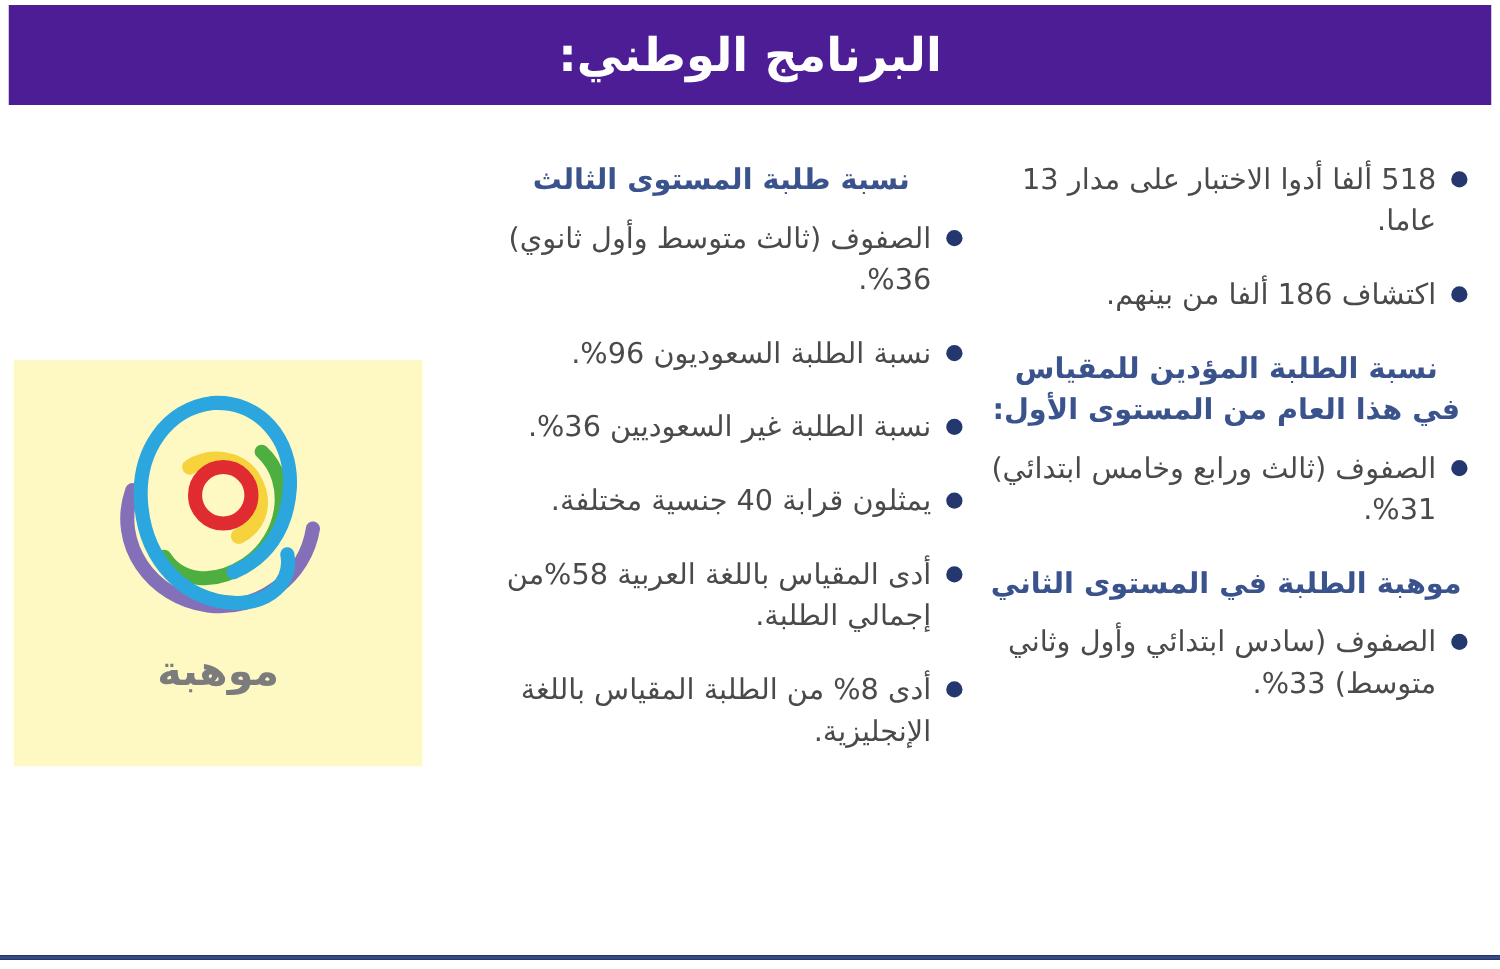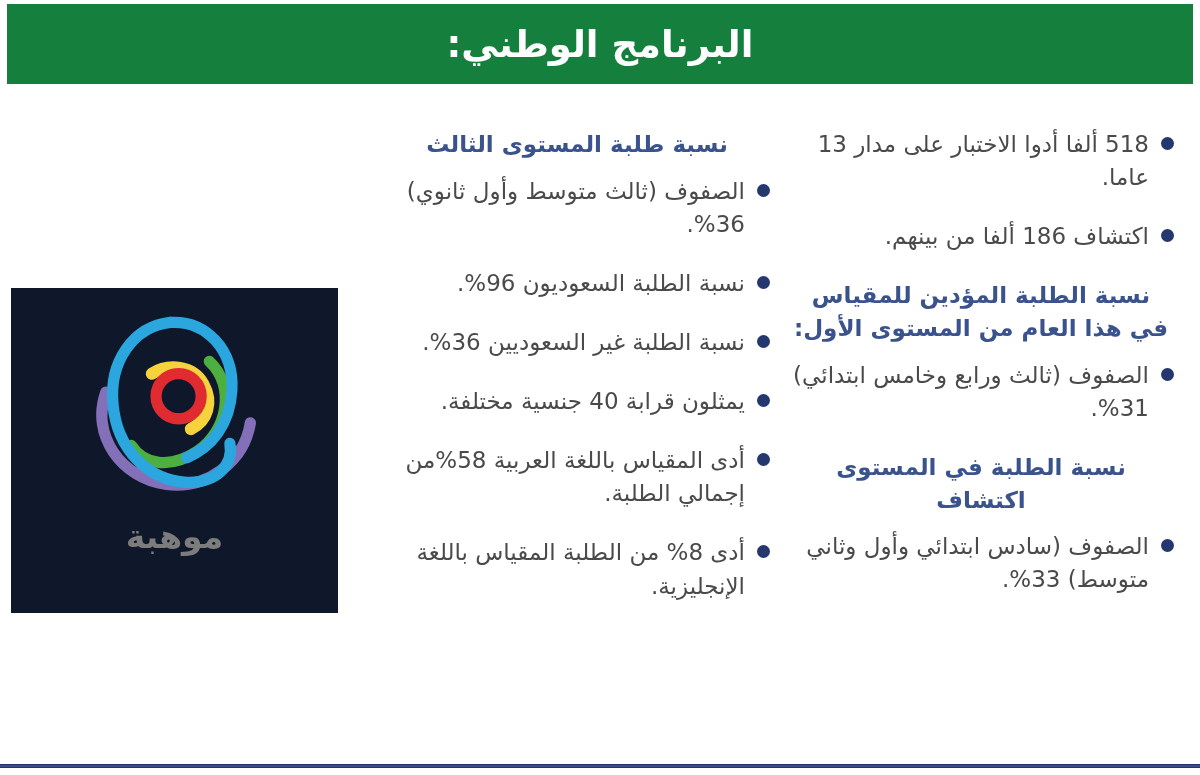--- a/index.html
+++ b/index.html
@@ -16,21 +16,21 @@
     position: relative;
   }
 
   
   .header-banner {
     position: absolute;
     left: 7px;
     top: 4px;
     width: 1186px;
     height: 80px;
-    background: #15803d;
+    background: #4c1d95;
     display: flex;
     align-items: center;
     justify-content: center;
   }
   .header-title {
     color: #ffffff;
     font-size: 37px;
     font-weight: bold;
     letter-spacing: 0px;
     line-height: 1;
@@ -55,21 +55,21 @@
     width: 360px;
     flex: 0 0 360px;
     position: relative;
   }
   .logo-panel {
     position: absolute;
     right: 22px;
     top: 196px;
     width: 327px;
     height: 325px;
-    background: #0f172a;
+    background: #fef9c3;
     display: flex;
     flex-direction: column;
     align-items: center;
     justify-content: flex-start;
     padding-top: 18px;
     box-sizing: border-box;
   }
   .logo-mark {
     width: 205px;
     height: 205px;
@@ -173,21 +173,21 @@
 
     <div class="section-heading heading-centered">نسبة الطلبة المؤدين للمقياس في هذا العام من المستوى الأول:</div>
 
     <ul class="bullet-list">
       <li class="bullet-item">
         <span class="bullet-dot"></span>
         <span class="bullet-text">الصفوف (ثالث ورابع وخامس ابتدائي) 31%.</span>
       </li>
     </ul>
 
-    <div class="section-heading heading-centered">نسبة الطلبة في المستوى اكتشاف</div>
+    <div class="section-heading heading-centered">موهبة الطلبة في المستوى الثاني</div>
 
     <ul class="bullet-list">
       <li class="bullet-item">
         <span class="bullet-dot"></span>
         <span class="bullet-text">الصفوف (سادس ابتدائي وأول وثاني متوسط) 33%.</span>
       </li>
     </ul>
 
   </div>
 

